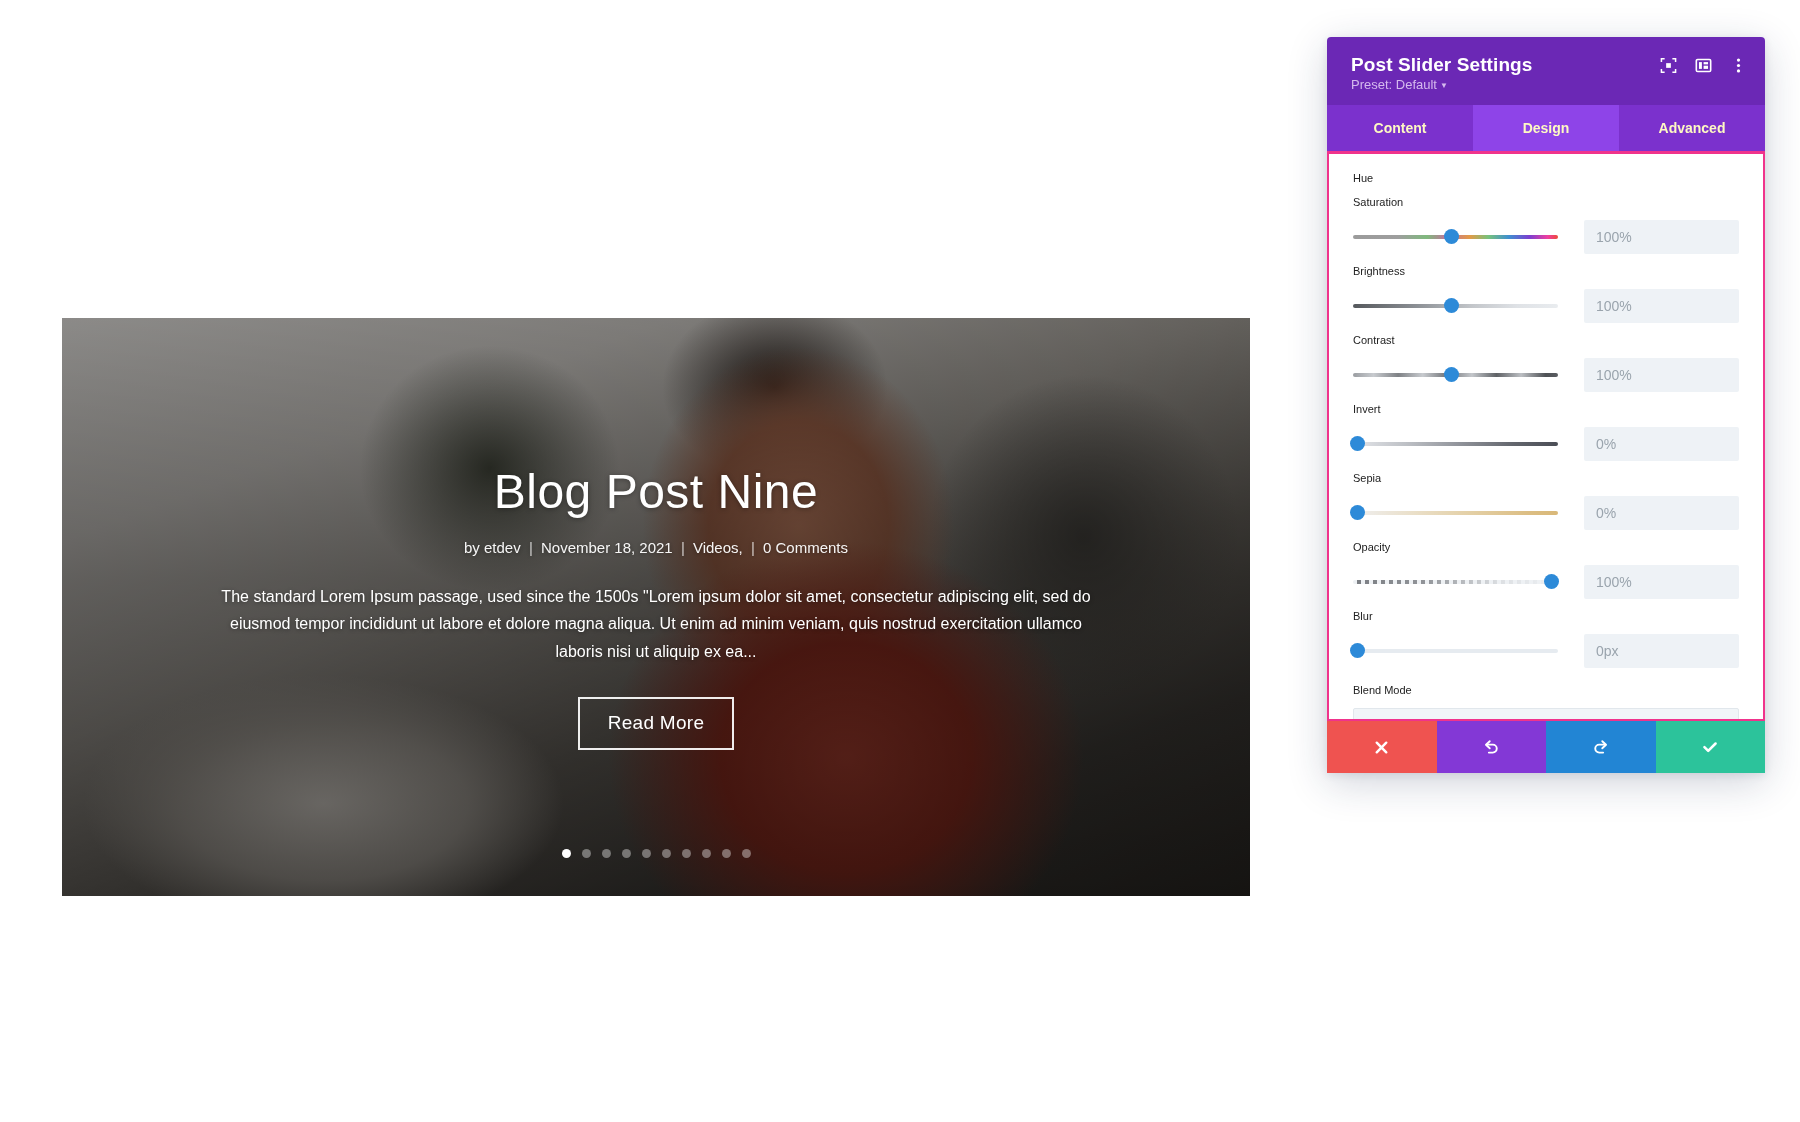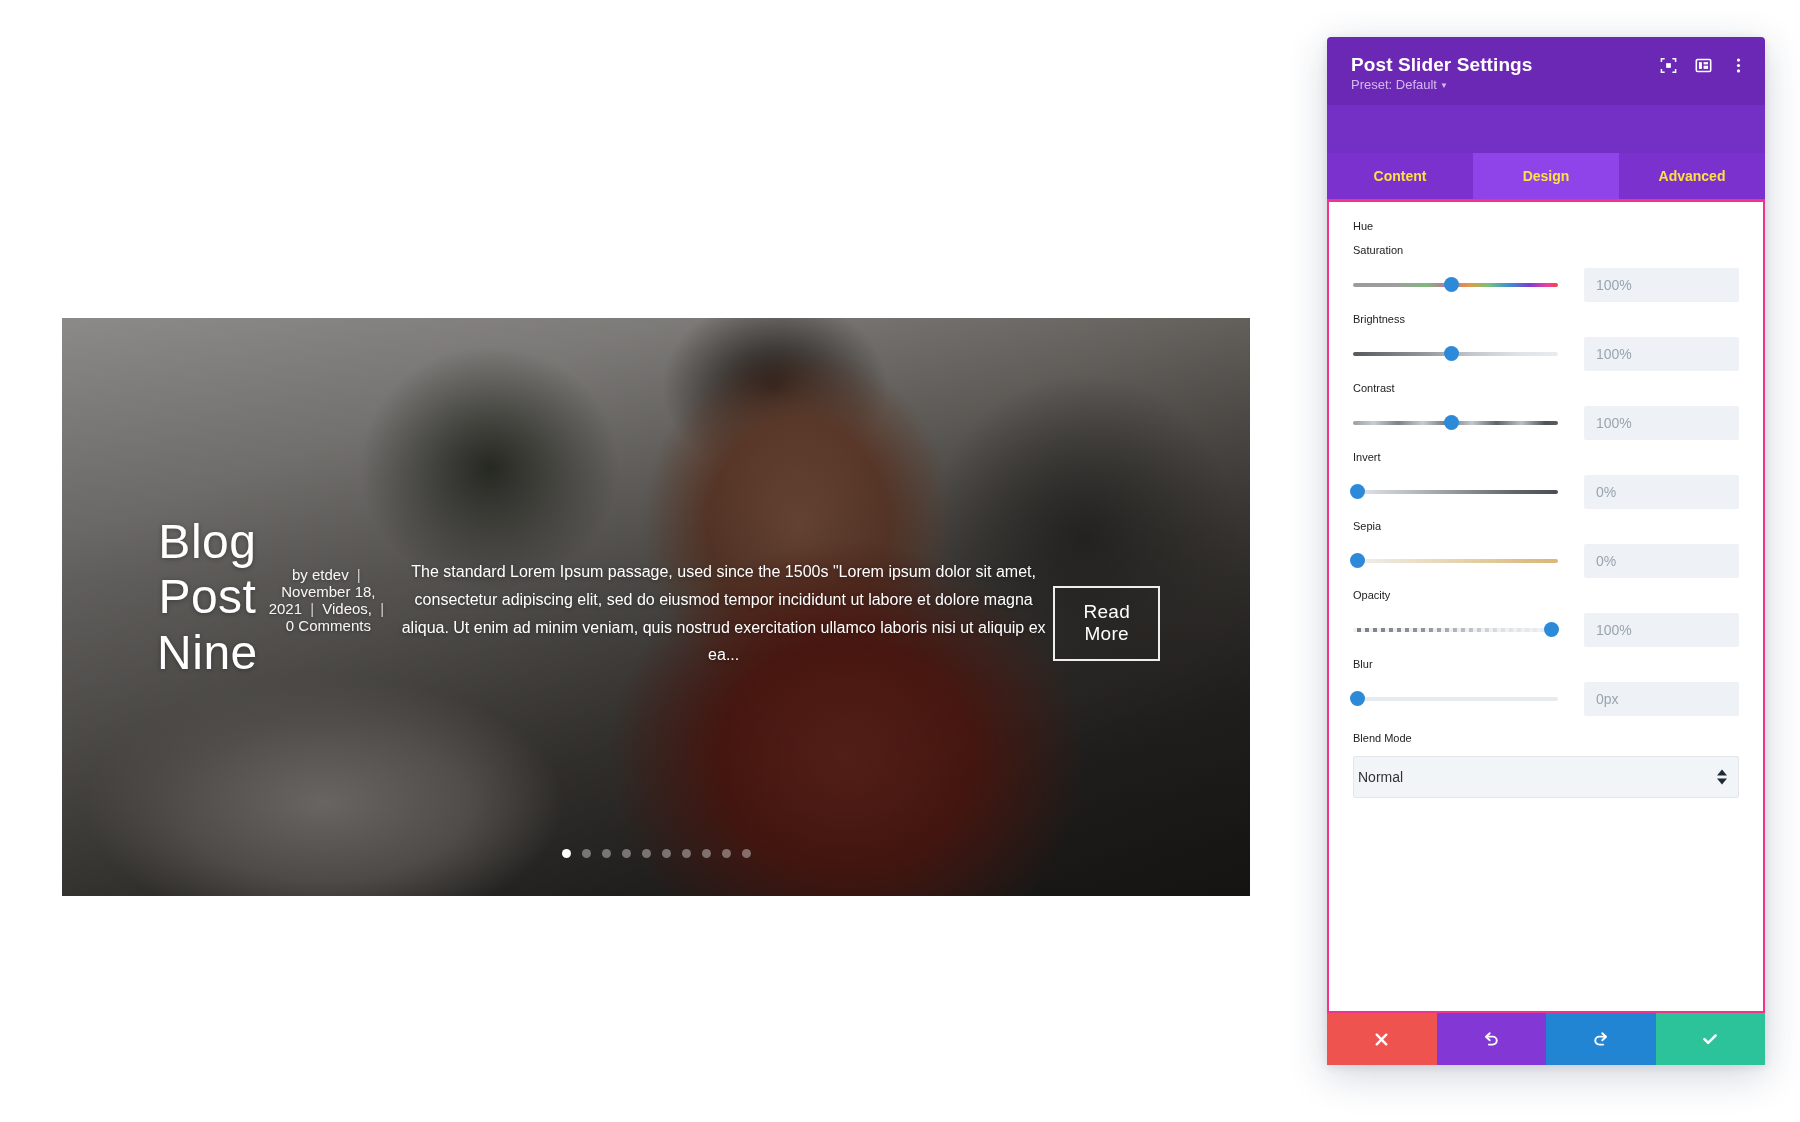--- a/index.html
+++ b/index.html
@@ -36,21 +36,21 @@
       radial-gradient(ellipse 300px 160px at 22% 84%, #c9c4bd 0%, #9a958e 48%, rgba(120,116,110,0) 80%),
       
       linear-gradient(160deg, #c8c6c3 0%, #b4b1ad 22%, #8f8b85 42%, #5d5953 62%, #3b3834 80%, #2a2723 100%);
   }
   .slide-scrim {
     position: absolute; inset: 0;
     background: linear-gradient(180deg, rgba(0,0,0,.30) 0%, rgba(0,0,0,.44) 45%, rgba(0,0,0,.50) 100%);
   }
   .slide-inner {
     position: absolute; left: 0; right: 0; top: 0; bottom: 0;
-    display: flex; flex-direction: row; align-items: center; justify-content: center;
+    display: flex; flex-direction: column; align-items: center; justify-content: center;
     padding: 0 90px;
     text-align: center; color: #fff;
   }
   .slide-title {
     font-size: 48px; font-weight: 300; letter-spacing: .5px;
     line-height: 1.15; margin-bottom: 20px;
     text-shadow: 0 1px 5px rgba(0,0,0,.35);
   }
   .slide-meta {
     font-size: 15px; font-weight: 400; opacity: .95;
@@ -79,21 +79,21 @@
     width: 9px; height: 9px; border-radius: 50%;
     background: rgba(255,255,255,.38);
     cursor: pointer;
   }
   .dot.active { background: #ffffff; }
 
   
   #settings-modal {
     position: absolute;
     left: 1327px; top: 37px;
-    width: 438px; height: 1028px;
+    width: 438px; height: 736px;
     display: flex; flex-direction: column;
     box-shadow: 0 10px 40px rgba(25,40,80,.20), 0 2px 8px rgba(25,40,80,.10);
     border-radius: 4px 4px 0 0;
     overflow: visible;
     font-size: 13px;
   }
   .modal-header {
     background: #6b28b5;
     padding: 16px 18px 13px 24px;
     border-radius: 4px 4px 0 0;
@@ -109,25 +109,24 @@
   }
   .modal-preset .caret { font-size: 8px; margin-left: 3px; position: relative; top: -1px; }
   .header-icons { display: flex; align-items: center; gap: 18px; padding-top: 4px; }
   .hicon { width: 17px; height: 17px; cursor: pointer; display: block; }
   .hicon svg { display: block; }
 
   .modal-tabs { display: flex; background: #7430c4; }
   .tab {
     flex: 1 1 0;
     text-align: center;
-    color: #fde047; font-size: 14px; font-weight: bold;
+    color: #fef9c3; font-size: 14px; font-weight: bold;
     padding: 15px 7px 15px;
     cursor: pointer;
     background: #7b31cd;
-    margin-top: 48px;
   }
   .tab.active { background: #8e44e8; }
 
   .modal-body-wrap {
     flex: 1 1 auto;
     position: relative;
     background: #ffffff;
     border: 2px solid #f0338c;
     border-top: 3px solid #f0338c;
     overflow: hidden;

